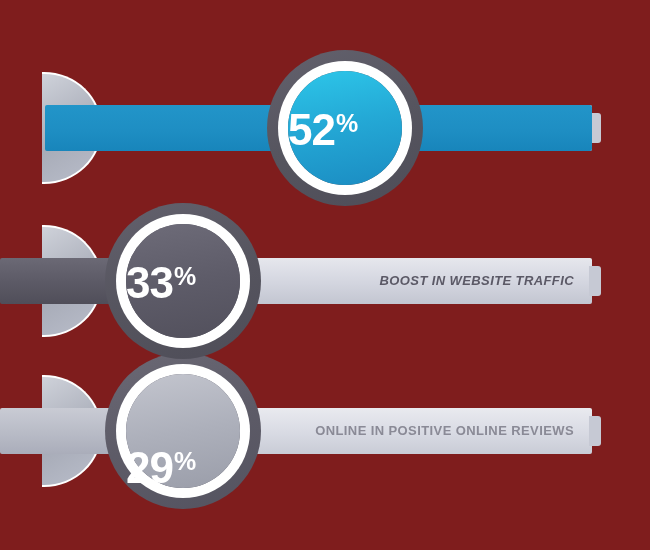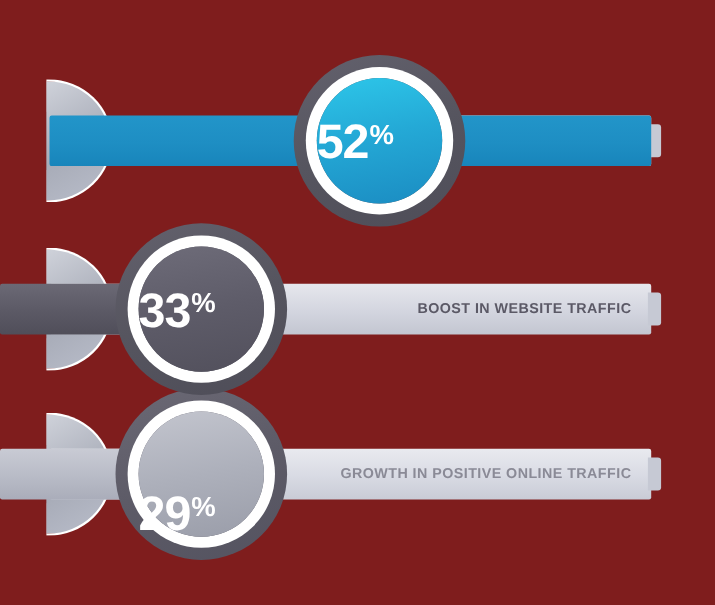--- a/index.html
+++ b/index.html
@@ -131,20 +131,21 @@
 
   
   .row-2 { top: 203px; height: 156px; z-index: 2; }
   .row-2 .leaf-cap {
     left: 42px; top: 22px;
     background: linear-gradient(150deg, #cfd2da 0%, #a8acb8 55%, #babecb 100%);
   }
   .row-2 .bar {
     left: 45px; top: 55px; width: 547px;
     background: linear-gradient(180deg, #e6e7ed 0%, #d4d6e0 52%, #c3c6d1 100%);
+    font-style: italic;
   }
   .row-2 .bar-dark {
     left: 0px; top: 55px; width: 185px;
     background: linear-gradient(180deg, #6b6975 0%, #5c5a66 52%, #504e59 100%);
   }
   .row-2 .bar-end { background: #c6c9d4; }
   .row-2 .bar-label { color: #5b5966; font-size: 13px; }
   .row-2 .pct-circle { left: 105px; top: 0; }
   .row-2 .pct-ring {
     background: linear-gradient(160deg, #63616d 0%, #56555f 50%, #4e4d58 100%);
@@ -217,21 +218,21 @@
           <span class="pct-sign">%</span>
         </div>
       </div>
     </div>
   </div>
 
   <div class="stat-row row-3">
     <div class="leaf-cap"></div>
     <div class="bar">
       <div class="bar-end"></div>
-      <div class="bar-label">GROWTH IN POSITIVE ONLINE TRAFFIC</div>
+      <div class="bar-label">ONLINE IN POSITIVE ONLINE REVIEWS</div>
     </div>
     <div class="bar bar-dark"></div>
     <div class="pct-circle">
       <div class="pct-ring"></div>
       <div class="pct-inner">
         <div class="pct-text">
           <span>29</span>
           <span class="pct-sign">%</span>
         </div>
       </div>

